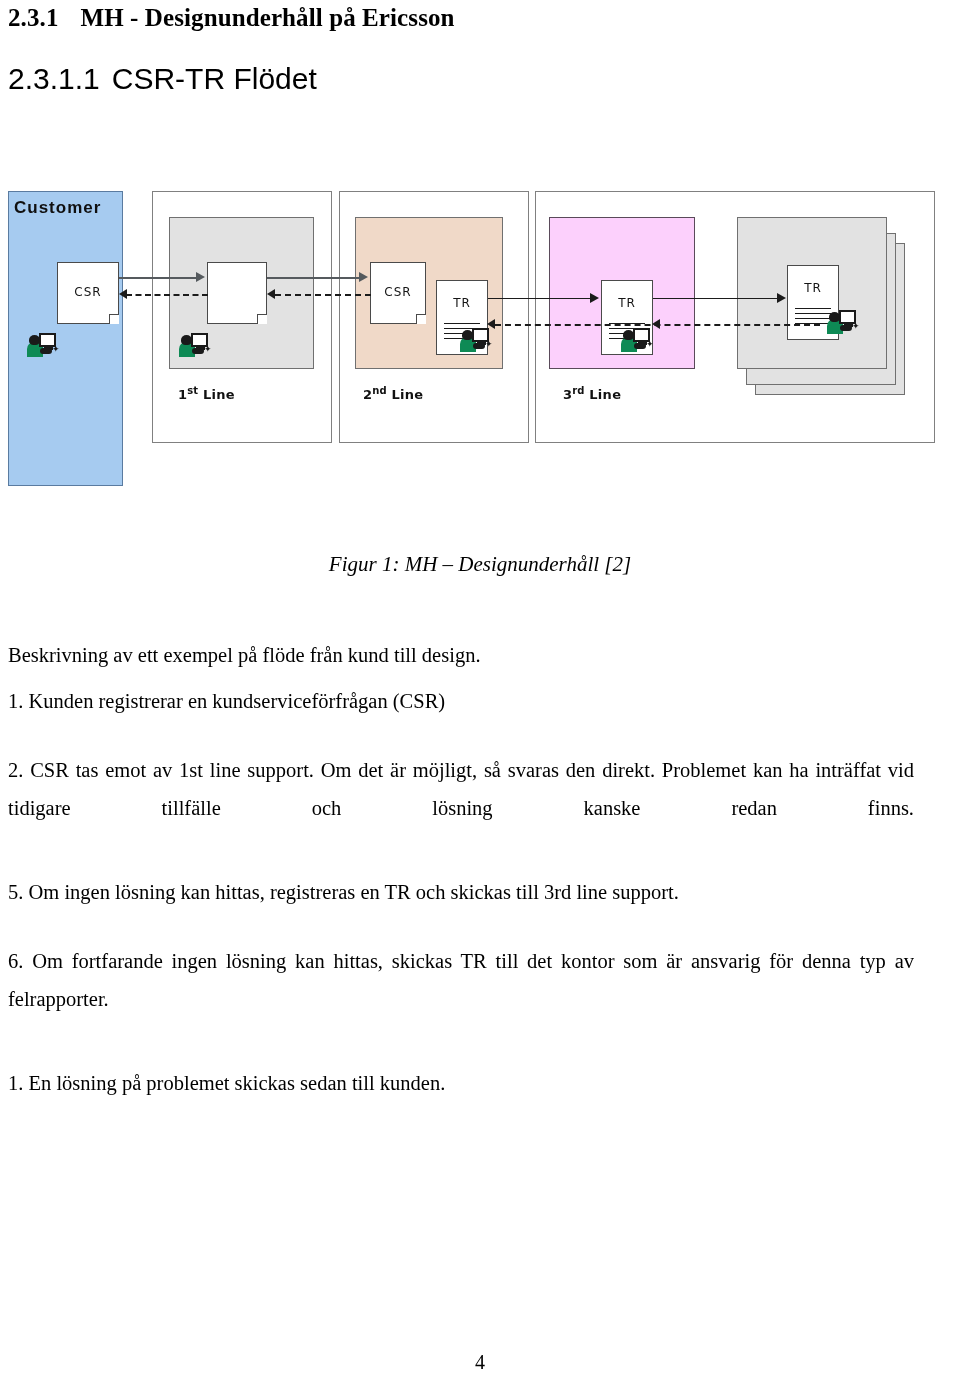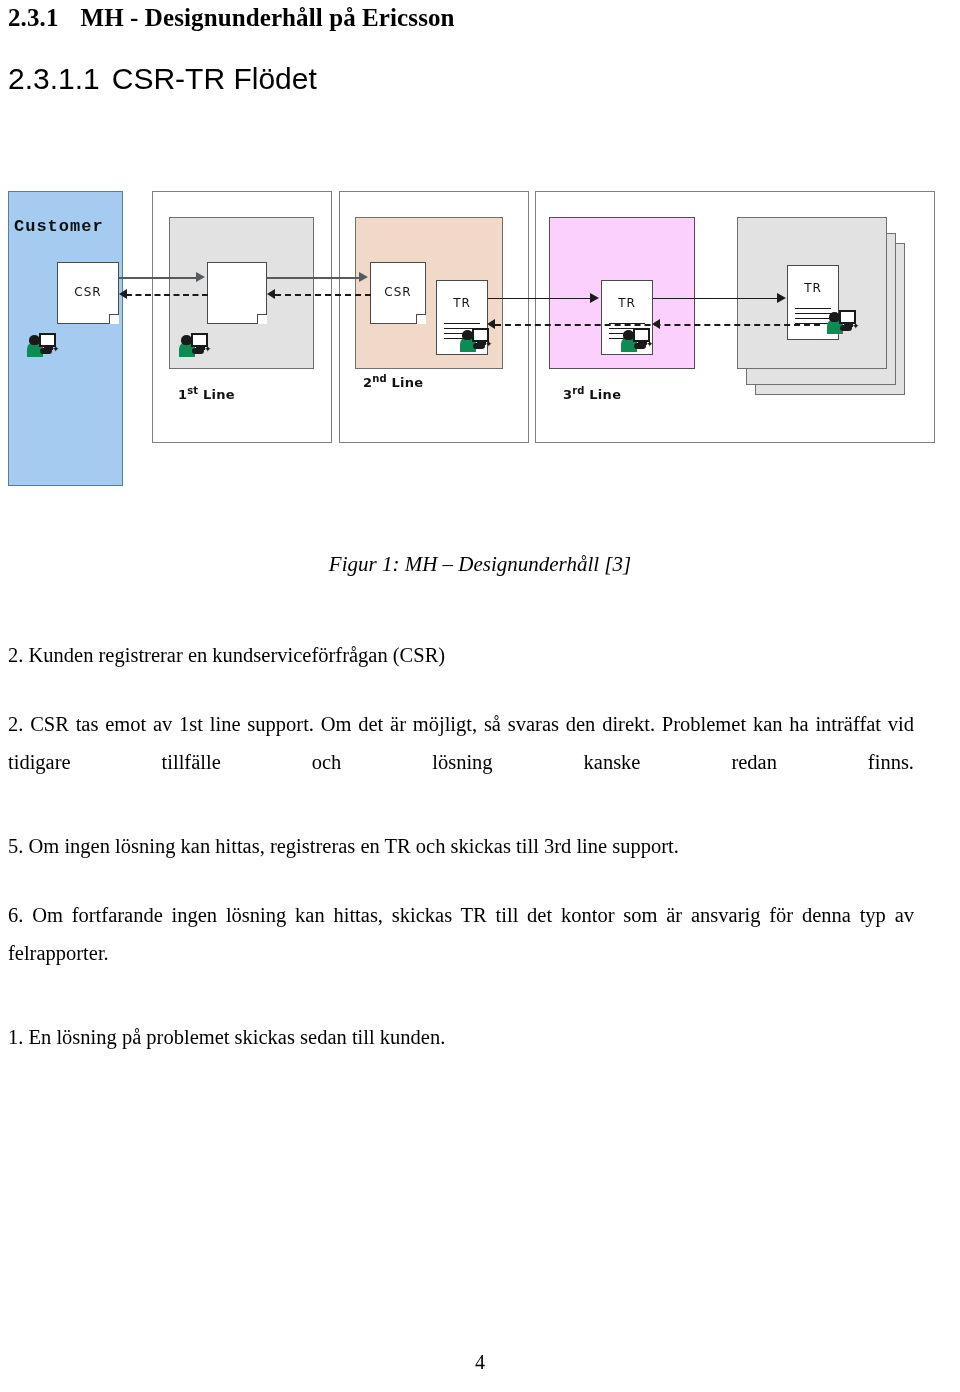--- a/index.html
+++ b/index.html
@@ -75,22 +75,22 @@
     top: 6px;
     width: 115px;
     height: 295px;
     background: #a6cbf0;
     border: 1.5px solid #5a7ba0;
     box-sizing: border-box;
   }
   .customer-label {
     position: absolute;
     left: 14px;
-    top: 32px;
-    font-family: Liberation Mono, monospace;
+    top: 13px;
+    font-family: Liberation Sans, sans-serif;
     font-weight: bold;
     font-size: 17px;
     letter-spacing: 1px;
     color: #101010;
   }
 
   
   .lane {
     position: absolute;
     top: 6px;
@@ -344,21 +344,21 @@
       </div>
     </div>
     <div class="person" style="left:459px; top:140px;">
       <div class="body"></div>
         <div class="head"></div>
         <div class="monitor"></div>
       <div class="stand"></div>
         <div class="hand"></div>
         <div class="spark">✦</div>
     </div>
-    <div class="lane-label" style="left:363px; top:188px;">
+    <div class="lane-label" style="left:363px; top:200px;">
       <span>2</span><sup>nd</sup><span>&nbsp;</span><span>Line</span>
     </div>
 
     <div class="lane" style="left:535px; width:400px;"></div>
     <div class="proc pink shadow-box" style="left:549px; top:32px; width:146px; height:152px;"></div>
     <div class="doc shadow-box" style="left:601px; top:95px; width:52px; height:75px;">
       <div class="doc-text" style="top:15px;">TR</div>
       <div class="lines" style="top:42px;">
         <i></i>
           <i></i>
@@ -416,24 +416,25 @@
 
     <div class="conn dashed" style="left:275px; top:109px; width:96px;"></div>
     <div class="arrowhead left" style="left:267px; top:104px;"></div>
 
     <div class="conn dashed" style="left:495px; top:139px; width:325px;"></div>
     <div class="arrowhead left" style="left:487px; top:134px;"></div>
     <div class="arrowhead left" style="left:652px; top:134px;"></div>
 
   </div>
 
-  <div class="caption">Figur 1: MH – Designunderhåll [3]</div>
+  <div class="caption">Figur 1: MH – Designunderhåll [2]</div>
 
   <div class="body-text">
-    <p>2. Kunden registrerar en kundserviceförfrågan (CSR)</p>
+    <p>Beskrivning av ett exempel på flöde från kund till design.</p>
+    <p>1. Kunden registrerar en kundserviceförfrågan (CSR)</p>
     <p class="justify">2. CSR tas emot av 1st line support. Om det är möjligt, så svaras den direkt. Problemet kan ha inträffat vid tidigare tillfälle och lösning kanske redan finns.</p>
     <p>5. Om ingen lösning kan hittas, registreras en TR och skickas till 3rd line support.</p>
     <p class="justify">6. Om fortfarande ingen lösning kan hittas, skickas TR till det kontor som är ansvarig för denna typ av felrapporter.</p>
     <p>1. En lösning på problemet skickas sedan till kunden.</p>
   </div>
 
   <div class="page-num">4</div>
 
 </div>
 

